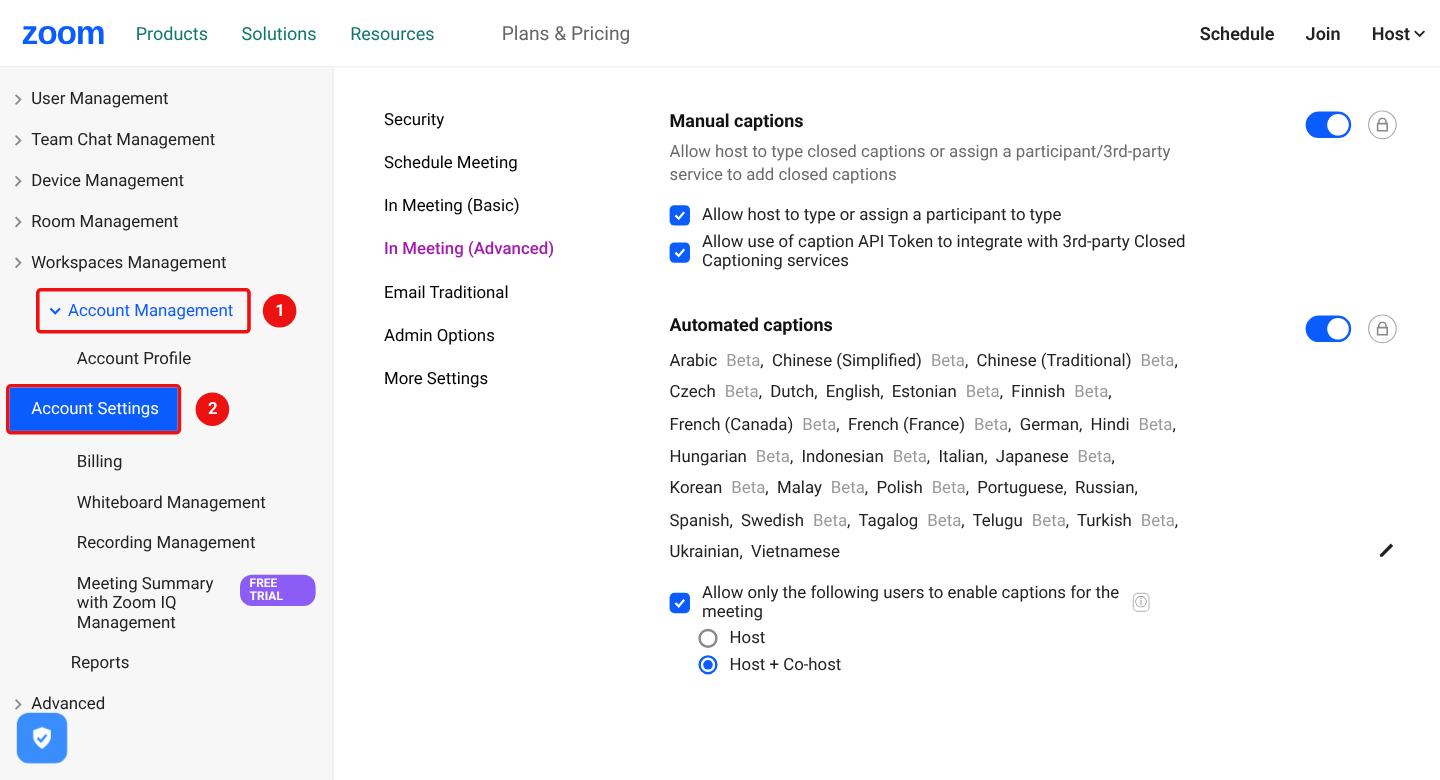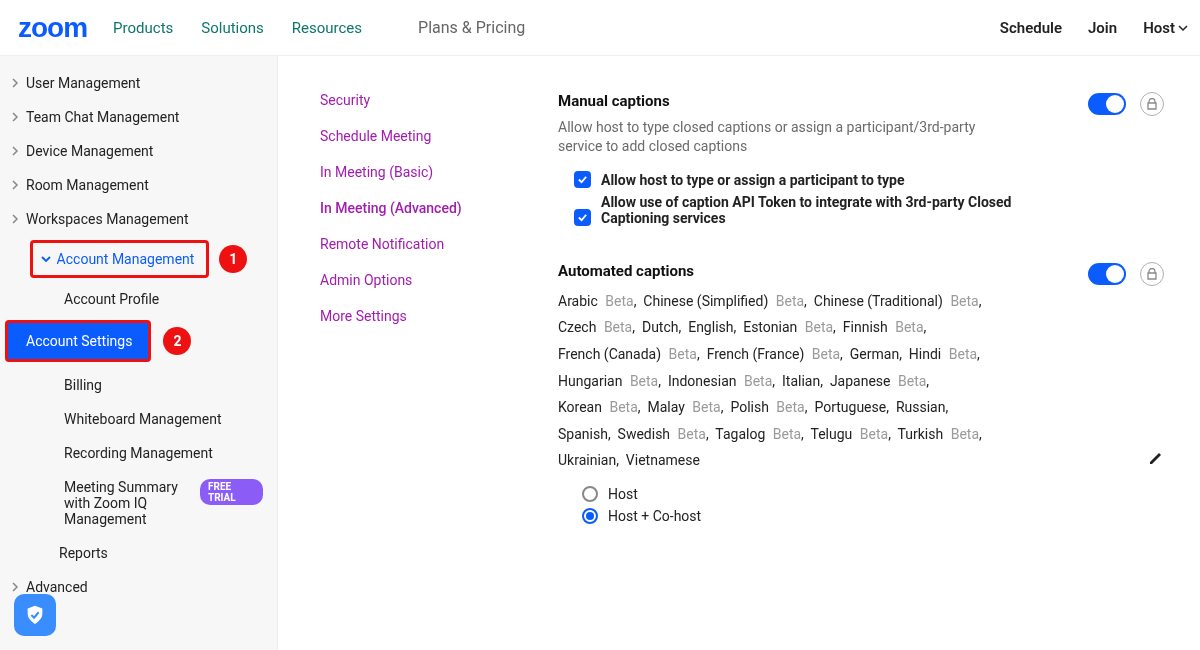--- a/index.html
+++ b/index.html
@@ -103,38 +103,38 @@
 
   .acct-settings-row { display:flex; align-items:center; gap:12px; padding-right:20px; margin:4px 0 6px 0;}
   .acct-settings-box { flex:0 0 auto; margin-left:5px; }
 
   .section-list {
     width: 240px;
     padding: 26px 10px 10px 42px;
   }
   .section-link {
     font-size:14px;
-    color:#a21caf;
+    color:#000000;
     padding:10px 0;
     cursor:pointer;
     display:block;
   }
   .section-link.active { color:#a21caf; font-weight:500; }
 
   .content {
     flex:1;
     padding: 8px 36px 20px 40px;
     overflow-y:auto;
     position:relative;
   }
 
   .setting-block { margin-bottom:36px; position:relative; }
   .setting-title { font-size:15px; font-weight:700; color:#111; margin-bottom:8px; }
   .setting-desc  { font-size:14px; color:#6b6b6b; max-width:440px; line-height:1.35; margin-bottom:14px;}
-  .check-row { display:flex; align-items:flex-end; gap:10px; font-size:14px; color:#222; margin:6px 16px; max-width:440px;font-weight:bold; }
+  .check-row { display:flex; align-items:center; gap:10px; font-size:14px; color:#222; margin:6px 0; max-width:440px; }
   .check-row .cb {
     width:17px; height:17px; border-radius:4px; background:#0b5cff; flex:0 0 17px; margin-top:1px;
     display:flex; align-items:center; justify-content:center;
   }
   .check-row .cb svg { width:11px; height:11px; }
   .radio-row { display:flex; align-items:center; gap:10px; font-size:14px; margin:6px 0 6px 24px;}
   .radio {
     width:16px; height:16px; border-radius:50%;
     border:2px solid #888; flex:0 0 16px;
     display:flex; align-items:center; justify-content:center;
@@ -278,21 +278,21 @@
         </svg>
       <span>Advanced</span>
     </div>
   </div>
 
   <div class="section-list" id="section-list">
       <div class="section-link">Security</div>
       <div class="section-link">Schedule Meeting</div>
       <div class="section-link">In Meeting (Basic)</div>
       <div class="section-link active">In Meeting (Advanced)</div>
-      <div class="section-link">Remote Notification</div>
+      <div class="section-link">Email Traditional</div>
       <div class="section-link">Admin Options</div>
       <div class="section-link">More Settings</div>
     </div>
 
   <div class="content">
 
     <div class="setting-block" style="margin-top:28px;">
       <div class="right-ctrls">
         <div class="toggle"></div>
         <div class="lock-badge">
@@ -334,20 +334,29 @@
 
       <div style="position:relative;">
         <div class="lang-list" id="lang-list"><span class="lang">Arabic <span class="beta">Beta</span></span><span class="sep">,&nbsp; </span><span class="lang">Chinese (Simplified) <span class="beta">Beta</span></span><span class="sep">,&nbsp; </span><span class="lang">Chinese (Traditional) <span class="beta">Beta</span></span><span class="sep">,&nbsp; </span><span class="lang">Czech <span class="beta">Beta</span></span><span class="sep">,&nbsp; </span><span class="lang">Dutch</span><span class="sep">,&nbsp; </span><span class="lang">English</span><span class="sep">,&nbsp; </span><span class="lang">Estonian <span class="beta">Beta</span></span><span class="sep">,&nbsp; </span><span class="lang">Finnish <span class="beta">Beta</span></span><span class="sep">,&nbsp; </span><span class="lang">French (Canada) <span class="beta">Beta</span></span><span class="sep">,&nbsp; </span><span class="lang">French (France) <span class="beta">Beta</span></span><span class="sep">,&nbsp; </span><span class="lang">German</span><span class="sep">,&nbsp; </span><span class="lang">Hindi <span class="beta">Beta</span></span><span class="sep">,&nbsp; </span><span class="lang">Hungarian <span class="beta">Beta</span></span><span class="sep">,&nbsp; </span><span class="lang">Indonesian <span class="beta">Beta</span></span><span class="sep">,&nbsp; </span><span class="lang">Italian</span><span class="sep">,&nbsp; </span><span class="lang">Japanese <span class="beta">Beta</span></span><span class="sep">,&nbsp; </span><span class="lang">Korean <span class="beta">Beta</span></span><span class="sep">,&nbsp; </span><span class="lang">Malay <span class="beta">Beta</span></span><span class="sep">,&nbsp; </span><span class="lang">Polish <span class="beta">Beta</span></span><span class="sep">,&nbsp; </span><span class="lang">Portuguese</span><span class="sep">,&nbsp; </span><span class="lang">Russian</span><span class="sep">,&nbsp; </span><span class="lang">Spanish</span><span class="sep">,&nbsp; </span><span class="lang">Swedish <span class="beta">Beta</span></span><span class="sep">,&nbsp; </span><span class="lang">Tagalog <span class="beta">Beta</span></span><span class="sep">,&nbsp; </span><span class="lang">Telugu <span class="beta">Beta</span></span><span class="sep">,&nbsp; </span><span class="lang">Turkish <span class="beta">Beta</span></span><span class="sep">,&nbsp; </span><span class="lang">Ukrainian</span><span class="sep">,&nbsp; </span><span class="lang">Vietnamese</span></div>
         <div class="pencil">
           <svg viewBox="0 0 16 16">
               <path d="M2 14 L4 14 L13 5 L11 3 L2 12 Z" fill="#222"></path>
             </svg>
         </div>
       </div>
 
+      <div class="check-row" style="max-width:400px;">
+        <div class="cb">
+          <svg viewBox="0 0 12 12">
+              <path d="M2 6 L5 9 L10 3" stroke="#fff" stroke-width="2" fill="none"></path>
+            </svg>
+        </div>
+        <span>Allow only the following users to enable captions for the meeting</span>
+        <span class="info-sq" style="margin-left:auto;">ⓘ</span>
+      </div>
       <div class="radio-row">
         <div class="radio"></div>
         <span>Host</span>
       </div>
       <div class="radio-row">
         <div class="radio selected"></div>
         <span>Host + Co-host</span>
       </div>
     </div>
 

